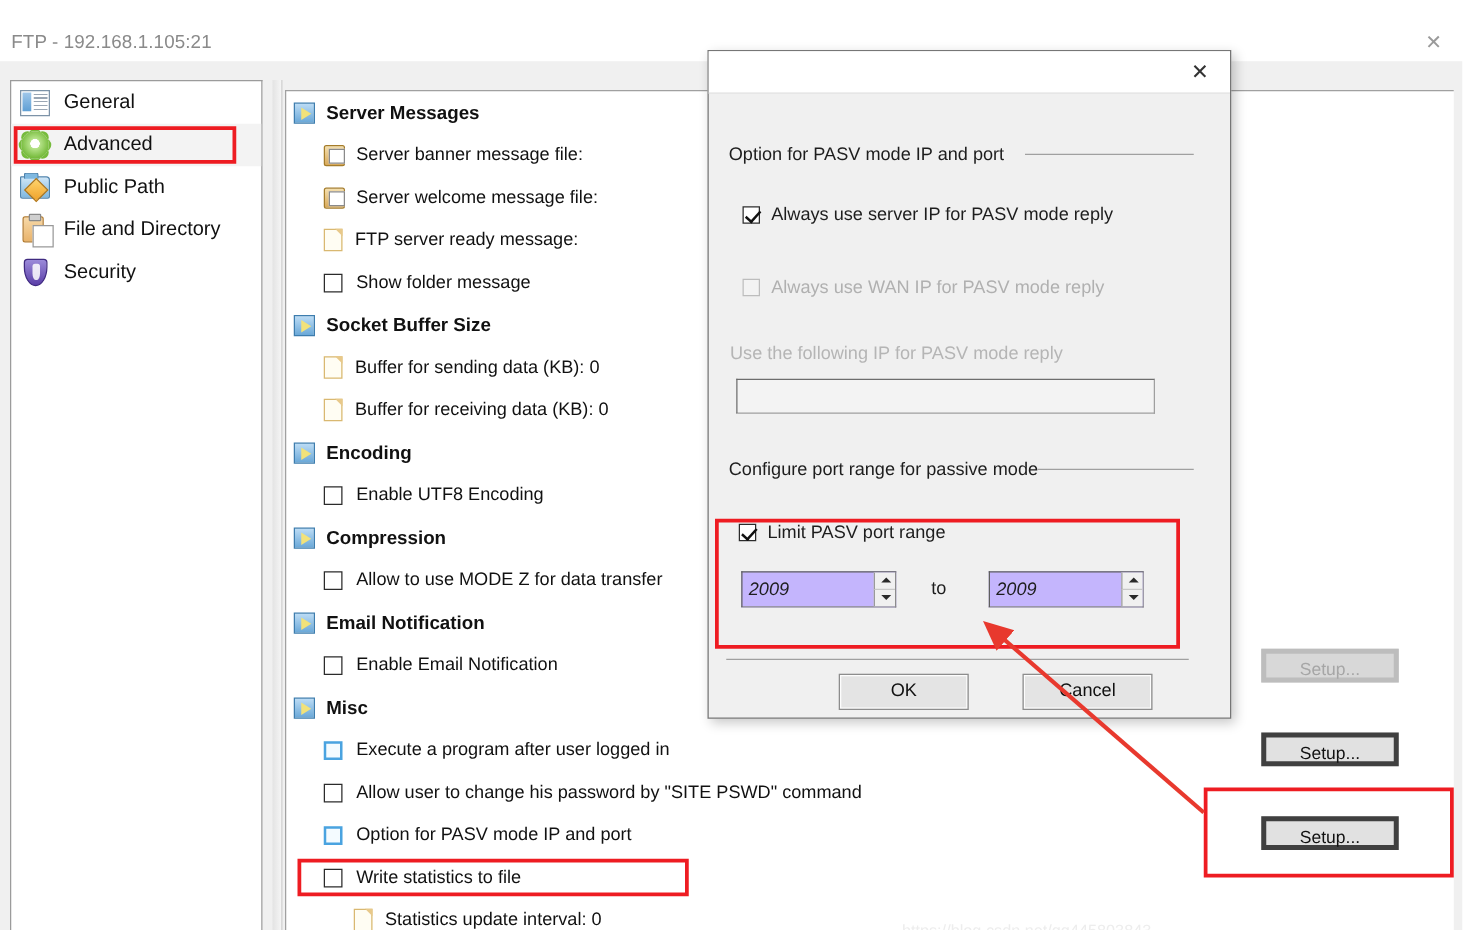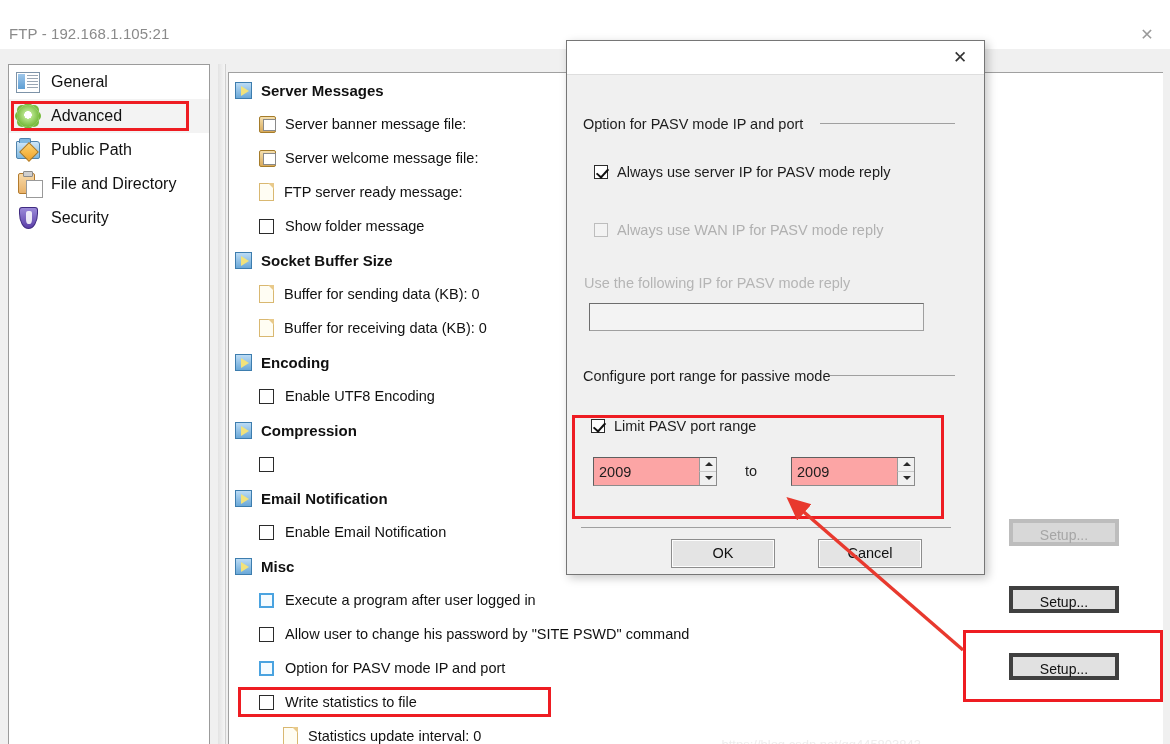--- a/index.html
+++ b/index.html
@@ -346,25 +346,25 @@
   .dinput {
     position: absolute;
     background: #f3f3f3;
     border: 1px solid #9f9f9f;
     border-top-color: #6d6d6d;
     border-left-color: #6d6d6d;
   }
 
   .spinbox {
     position: absolute;
-    background: #fca5a5;
+    background: #c4b5fd;
     border: 1px solid #8c8c8c;
     border-top-color: #5f5f5f;
     border-left-color: #5f5f5f;
-    display: flex; align-items: center;
+    display: flex; align-items: center; font-style: italic;
   }
   .spinbox .val {
     font-size: 14.5px; color: #1d1d1d;
     padding-left: 5px;
     flex: 1 1 auto;
   }
   .spin-btns {
     width: 17px; height: 100%;
     display: flex; flex-direction: column;
     flex: 0 0 17px;
@@ -513,20 +513,21 @@
         <span class="cb"></span>
         <span>Enable UTF8 Encoding</span>
       </div>
 
       <div class="row group">
         <span class="ic-arrow"></span>
         <span>Compression</span>
       </div>
       <div class="row child">
         <span class="cb"></span>
+        <span>Allow to use MODE Z for data transfer</span>
       </div>
 
       <div class="row group">
         <span class="ic-arrow"></span>
         <span>Email Notification</span>
       </div>
       <div class="row child">
         <span class="cb"></span>
         <span>Enable Email Notification</span>
       </div>

